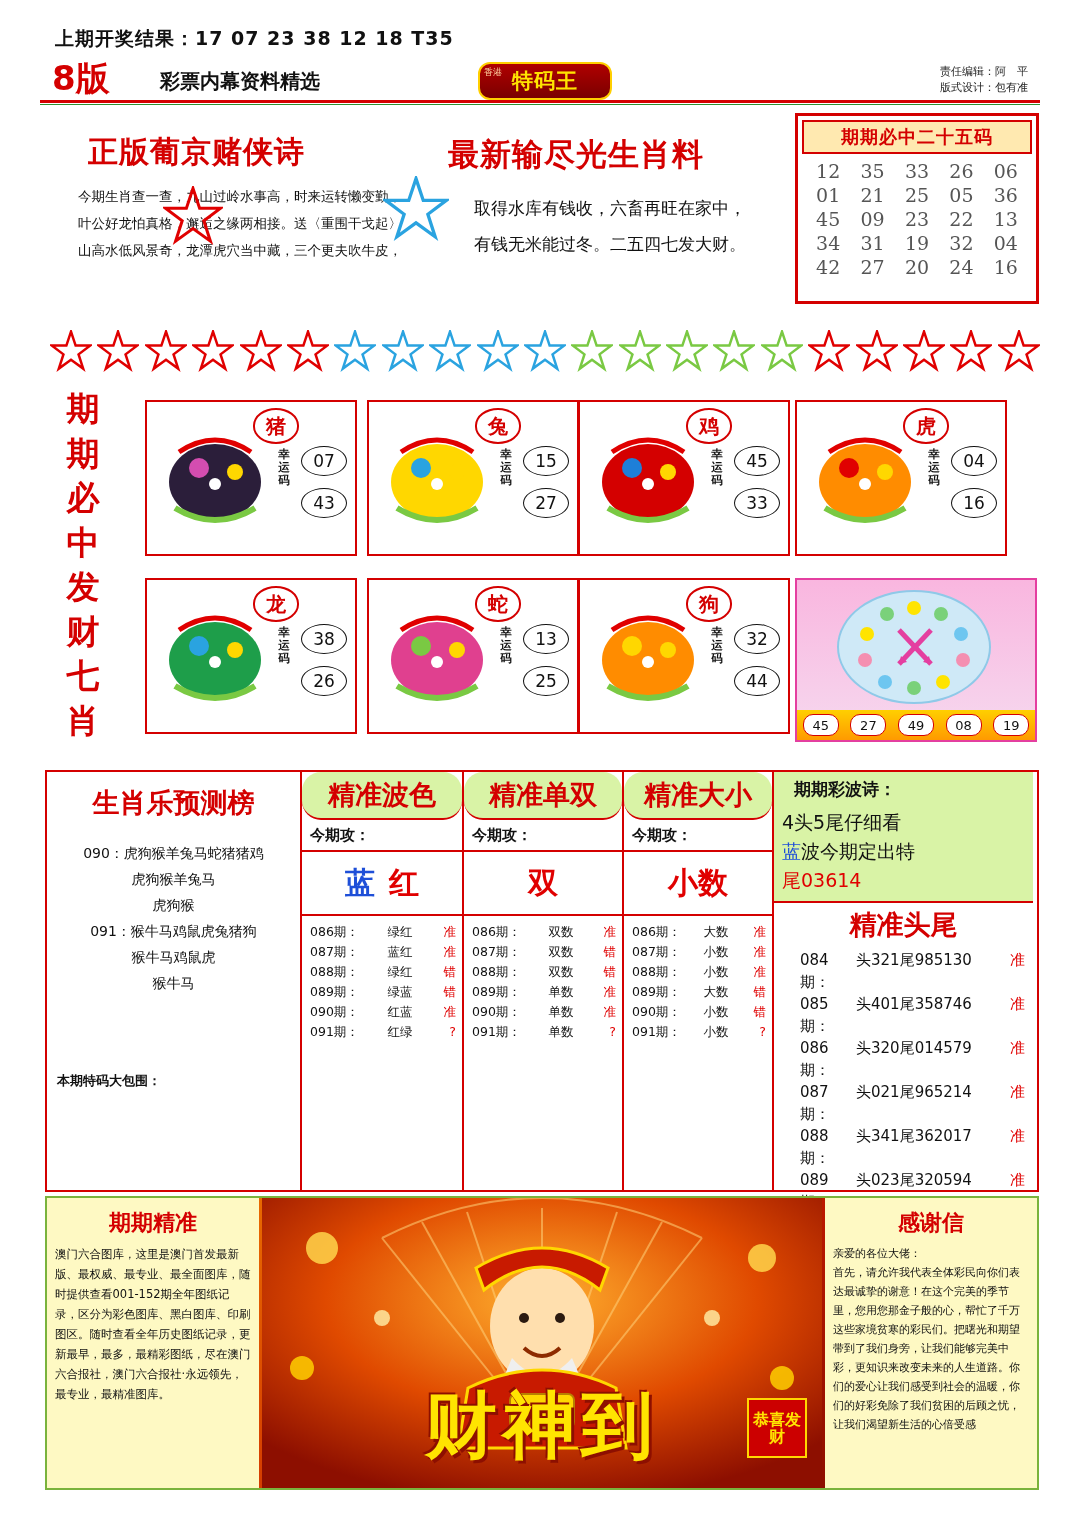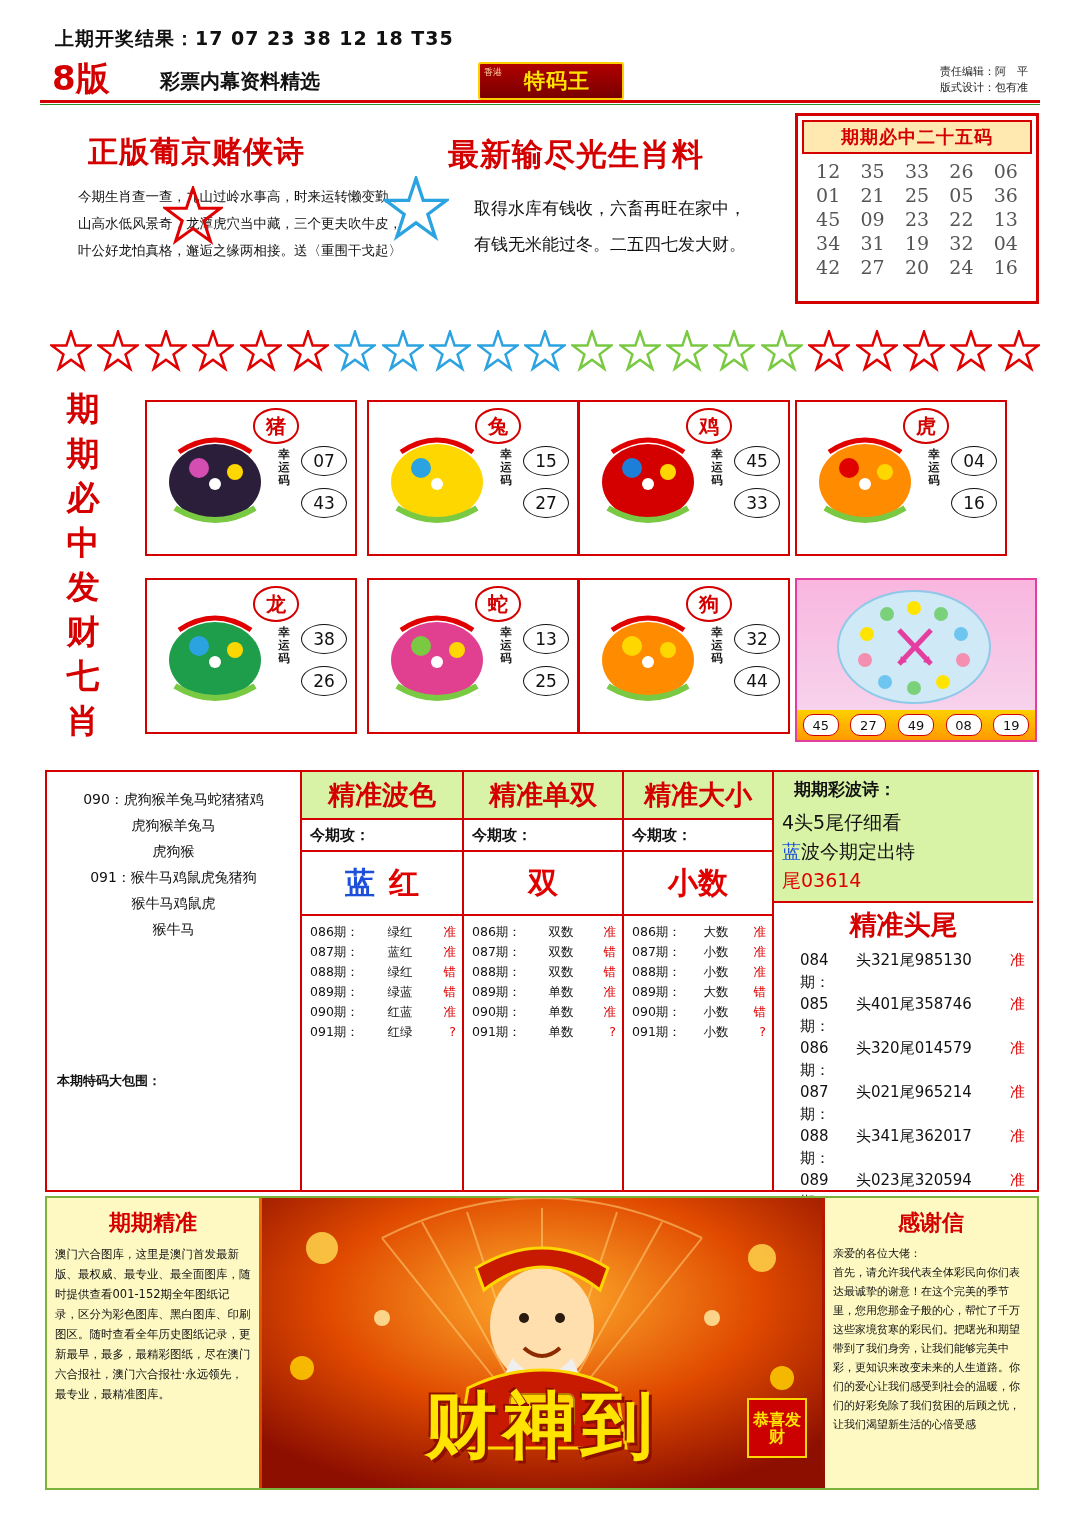--- a/index.html
+++ b/index.html
@@ -3,21 +3,21 @@
 <meta charset="utf-8">
 <style>
   html,body{margin:0;padding:0;}
   body{width:1080px;height:1521px;background:#fff;font-family:"DejaVu Sans","Liberation Sans",sans-serif;position:relative;overflow:hidden;}
   .page{position:absolute;left:0;top:0;width:1080px;height:1217px;}
 
   
   .topline{position:absolute;left:55px;top:26px;font-size:19px;font-weight:bold;color:#111;letter-spacing:1px;}
   .pageno{position:absolute;left:52px;top:56px;font-size:34px;font-weight:bold;color:#d40000;font-family:"DejaVu Sans",sans-serif;}
   .subtitle{position:absolute;left:160px;top:68px;font-size:20px;font-weight:bold;color:#111;}
-  .brandbox{position:absolute;left:478px;top:62px;width:130px;height:34px;background:linear-gradient(#b00000,#7a0000);border:2px solid #ffcf00;border-radius:3px;display:flex;align-items:center;justify-content:center;padding-left:12px;}
+  .brandbox{position:absolute;left:478px;top:62px;width:130px;height:34px;background:linear-gradient(#b00000,#7a0000);border:2px solid #ffcf00;border-radius:12px;display:flex;align-items:center;justify-content:center;}
   .brandbox span{color:#ffe400;font-size:21px;font-weight:bold;letter-spacing:1px;}
   .brandmini{position:absolute;left:484px;top:66px;font-size:9px;color:#ffd0a0;}
   .editor{position:absolute;right:52px;top:64px;font-size:11px;color:#222;text-align:right;line-height:16px;}
   .ruleline{position:absolute;left:40px;top:100px;width:1000px;height:3px;background:#d40000;}
   .ruleline2{position:absolute;left:40px;top:104px;width:1000px;height:1px;background:#2f8f2f;}
 
   
   .poem1-title{position:absolute;left:88px;top:132px;font-size:30px;font-weight:bold;color:#d40000;letter-spacing:1px;}
   .poem1-body{position:absolute;left:78px;top:183px;width:330px;font-size:13.5px;line-height:27px;color:#111;}
   .star-deco{position:absolute;left:383px;top:176px;width:66px;height:66px;}
@@ -58,21 +58,21 @@
   .midwrap{position:absolute;left:45px;top:770px;width:990px;height:418px;border:2px solid #d40000;display:flex;}
   .col{border-right:2px solid #d40000;box-sizing:border-box;height:100%;position:relative;}
   .col:last-child{border-right:none;}
   .c1{width:255px;background:#fff;}
   .c2{width:162px;}
   .c3{width:160px;}
   .c4{width:150px;}
   .c5{width:259px;}
   .chead{height:46px;display:flex;align-items:center;justify-content:center;font-size:27px;font-weight:bold;color:#d40000;}
   .c1 .chead{font-size:27px;border-bottom:0;margin-top:8px;}
-  .grnhead{background:#d9f3a6;border-bottom:2px solid #d40000;}
+  .grnhead{background:#d9f3a6;border-bottom:2px solid #d40000;border-radius:19px;}
   .sub{height:30px;border-bottom:2px solid #d40000;display:flex;align-items:center;padding-left:8px;font-size:15px;font-weight:bold;color:#111;}
   .bigval{height:62px;display:flex;align-items:center;justify-content:center;gap:14px;border-bottom:2px solid #d40000;}
   .bigval span{font-size:30px;font-weight:bold;}
   .blue{color:#1e4fd8;}.red{color:#e00000;}
   .rows{padding:6px 6px 0 8px;}
   .rows .r{display:flex;font-size:12.5px;line-height:20px;color:#111;}
   .rows .r .iss{width:54px;}
   .rows .r .val{flex:1;text-align:center;}
   .rows .r .mk{width:20px;text-align:right;color:#e00000;}
 
@@ -119,22 +119,22 @@
   <div class="editor">
     <div>责任编辑：阿　平</div>
     <div>版式设计：包有准</div>
   </div>
   <div class="ruleline"></div>
   <div class="ruleline2"></div>
 
   <div class="poem1-title">正版葡京赌侠诗</div>
   <div class="poem1-body">
     <div>今期生肖查一查，九山过岭水事高，时来运转懒变勤，</div>
+    <div>叶公好龙怕真格，邂逅之缘两相接。送〈重围干戈起〉</div>
     <div>山高水低风景奇，龙潭虎穴当中藏，三个更夫吹牛皮，</div>
-    <div>叶公好龙怕真格，邂逅之缘两相接。送〈重围干戈起〉</div>
   </div>
 
   <svg class="star-deco" viewBox="0 0 100 100">
     <polygon points="50,4 61,37 96,37 68,58 79,92 50,71 21,92 32,58 4,37 39,37" fill="none" stroke="#2aa3e0" stroke-width="5"></polygon>
   </svg>
   <svg style="position:absolute;left:163px;top:186px;width:60px;height:60px;" viewBox="0 0 100 100">
     <polygon points="50,4 61,37 96,37 68,58 79,92 50,71 21,92 32,58 4,37 39,37" fill="none" stroke="#e00000" stroke-width="5"></polygon>
   </svg>
 
   <div class="poem2-title">最新输尽光生肖料</div>
@@ -404,20 +404,21 @@
         <div>27</div>
         <div>49</div>
         <div>08</div>
         <div>19</div>
       </div>
   </div>
 
   <div class="midwrap">
 
     <div class="col c1">
+      <div class="chead">生肖乐预测榜</div>
       <div class="list" id="forecastlines">
           <div>090：虎狗猴羊兔马蛇猪猪鸡</div>
           <div>虎狗猴羊兔马</div>
           <div>虎狗猴</div>
           <div>091：猴牛马鸡鼠虎兔猪狗</div>
           <div>猴牛马鸡鼠虎</div>
           <div>猴牛马</div>
         </div>
       <div class="pkg-title">本期特码大包围：</div>
     </div>

